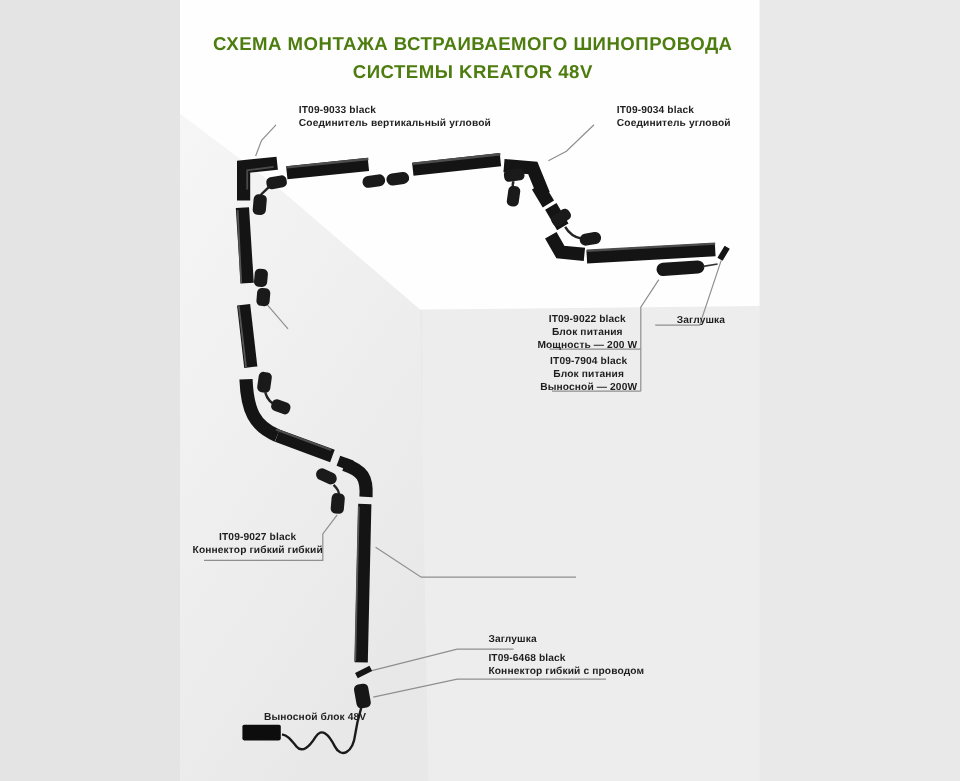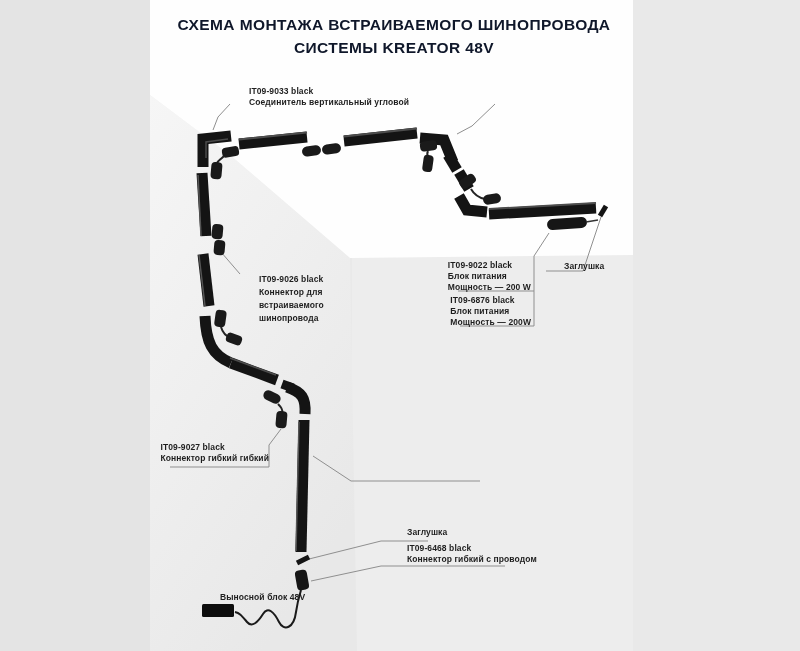--- a/index.html
+++ b/index.html
@@ -1,24 +1,24 @@
 <!DOCTYPE html>
 <html><head>
 <meta charset="utf-8">
 <style>
   html,body{margin:0;padding:0;background:#eaeaea;}
   #stage{position:relative;width:800px;height:651px;overflow:hidden;
          font-family:"Liberation Sans","DejaVu Sans",sans-serif;background:#eaeaea;}
   #diagram-svg{position:absolute;left:0;top:0;}
-  .title{position:absolute;left:150px;top:13px;width:488px;text-align:center;
-         font-size:15.5px;line-height:23px;font-weight:bold;color:#0f172a;letter-spacing:.4px;}
+  .title{position:absolute;left:150px;top:26px;width:488px;text-align:center;
+         font-size:15.5px;line-height:23px;font-weight:bold;color:#4d7c0f;letter-spacing:.4px;}
   .lbl{position:absolute;font-weight:bold;font-size:8.5px;line-height:11px;
        color:#1e1e1e;white-space:nowrap;letter-spacing:.1px;}
   .lbl .ln{display:block;padding-left:18px;}
-  .r{text-align:left;}
+  .r{text-align:center;}
   .lh13 .ln{line-height:13px;}
 </style>
 </head>
 <body>
 
 <div id="stage">
 
   <svg id="diagram-svg" width="800" height="651" viewBox="0 0 800 651">
     <defs>
       <linearGradient id="wallGrad" x1="0" y1="0" x2="0.55" y2="1">
@@ -111,38 +111,36 @@
   <div class="title">
     <span class="ln">СХЕМА МОНТАЖА ВСТРАИВАЕМОГО ШИНОПРОВОДА</span>
     <span class="ln">СИСТЕМЫ KREATOR 48V</span>
   </div>
 
   <div class="lbl" style="left:231px;top:86px;">
     <span class="ln">IT09-9033 black</span>
     <span class="ln">Соединитель вертикальный угловой</span>
   </div>
 
+  <div class="lbl" style="left:496px;top:86px;">
+    <span class="ln">IT09-9034 black</span>
+    <span class="ln">Соединитель угловой</span>
+  </div>
 
-  <div class="lbl lh13" style="left:241px;top:273px;">
-    <span class="ln">IT09-9026 black</span>
-    <span class="ln">Коннектор  для</span>
-    <span class="ln">встраиваемого</span>
-    <span class="ln">шинопровода</span>
-  </div>
 
   <div class="lbl r" style="right:269px;top:260px;">
     <span class="ln">IT09-9022 black</span>
     <span class="ln">Блок питания</span>
     <span class="ln">Мощность — 200 W</span>
   </div>
 
   <div class="lbl r" style="right:269px;top:295px;">
-    <span class="ln">IT09-6876 black</span>
+    <span class="ln">IT09-7904 black</span>
     <span class="ln">Блок питания</span>
-    <span class="ln">Мощность — 200W</span>
+    <span class="ln">Выносной — 200W</span>
   </div>
 
   <div class="lbl" style="left:546px;top:261px;">
     <span class="ln">Заглушка</span>
   </div>
 
   <div class="lbl r" style="right:531px;top:442px;">
     <span class="ln">IT09-9027 black</span>
     <span class="ln">Коннектор гибкий гибкий</span>
   </div>

